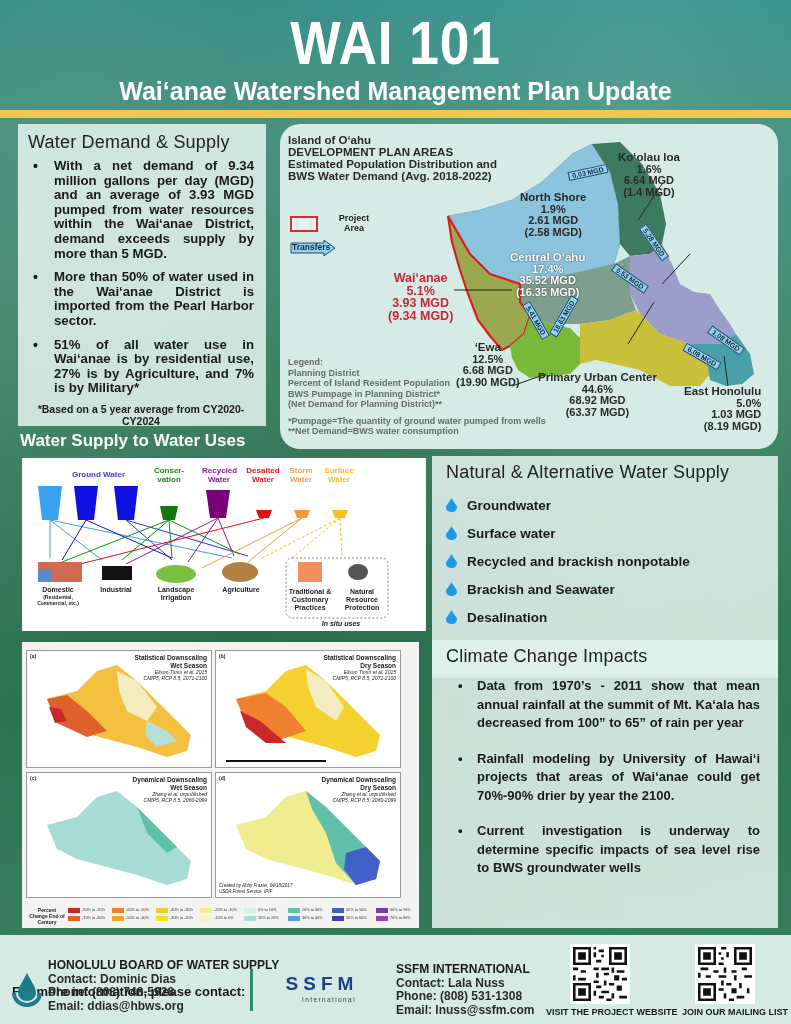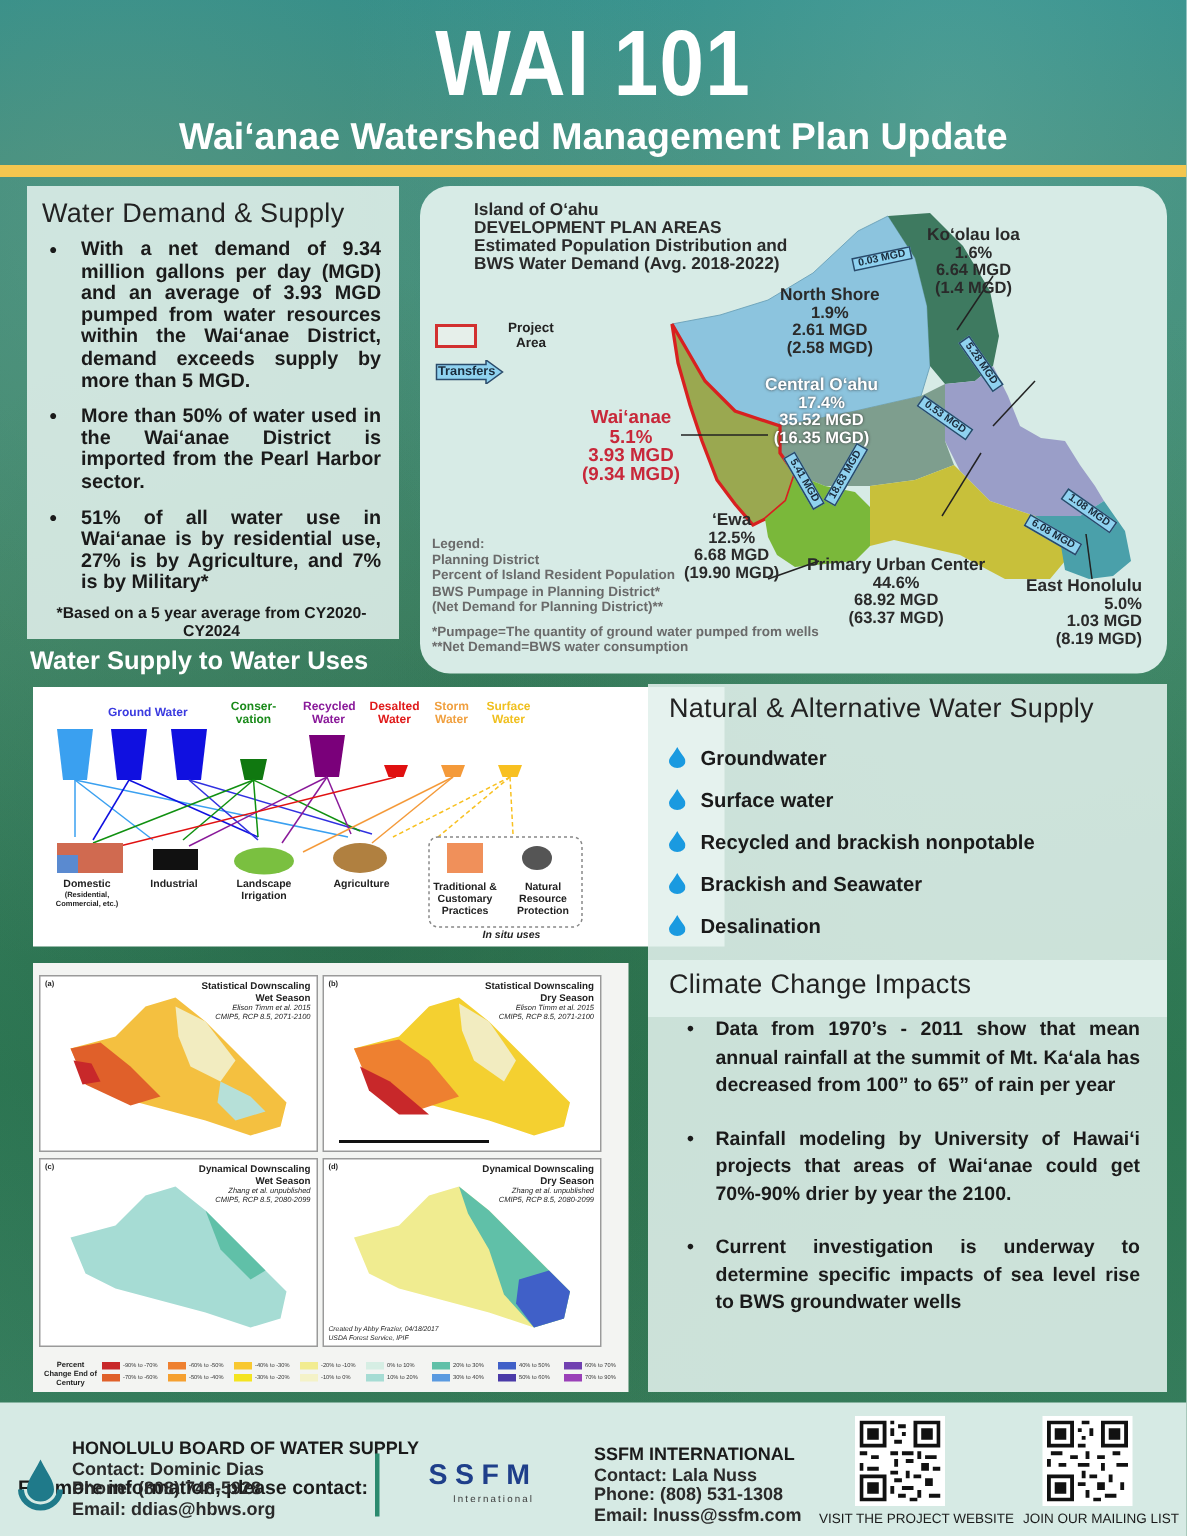--- a/index.html
+++ b/index.html
@@ -30,41 +30,41 @@
   .subtitle {
     position: absolute; left: 0; right: 0; top: 76px;
     font-weight: bold; font-size: 25px; color: #fff; line-height: 30px;
   }
   .gold-bar { position: absolute; left: 0; top: 110px; width: 791px; height: 8px; background: #f4c64f; }
 
   
   .panel { position: absolute; background: rgba(225, 240, 236, 0.88); }
   .panel-demand { left: 18px; top: 124px; width: 248px; height: 302px; padding: 8px 12px 0 10px; }
   .panel-map { left: 280px; top: 124px; width: 498px; height: 325px; border-radius: 20px; background: #d7ebe6; }
-  .panel-diagram { left: 22px; top: 458px; width: 461px; height: 173px; background: #ffffff; }
+  .panel-diagram { left: 22px; top: 458px; width: 404px; height: 173px; background: #ffffff; }
   .panel-alt { left: 432px; top: 456px; width: 346px; height: 222px; padding: 6px 14px; }
   .panel-climate-img { left: 22px; top: 642px; width: 397px; height: 286px; background: #f3f4f2; }
   .panel-climate { left: 432px; top: 640px; width: 346px; height: 288px; padding: 6px 14px; }
   .footer { position: absolute; left: 0; top: 935px; width: 791px; height: 89px; background: #d6eae4; }
 
   .panel-heading { font-size: 18px; font-weight: normal; color: #222; letter-spacing: 0.2px; }
   .panel-demand .panel-heading { margin-bottom: 6px; }
 
   ul.bullets { list-style: none; }
   ul.bullets li { position: relative; padding-left: 26px; font-weight: bold; font-size: 13.2px; line-height: 14.6px; text-align: justify; margin-bottom: 9px; color: #1a1a1a; }
   ul.bullets li::before { content: "•"; position: absolute; left: 5px; top: 0; font-size: 14px; }
   .footnote { font-size: 10.5px; font-weight: bold; text-align: center; margin-top: -2px; color: #1a1a1a; }
 
   .section-label {
     position: absolute; left: 20px; top: 431px; color: #fff;
     font-size: 17px; font-weight: bold;
   }
 
   
-  .map-title { position: absolute; left: 8px; top: 10px; font-size: 11.5px; line-height: 12px; font-weight: bold; color: #2a2a2a; margin-left: 28px; }
+  .map-title { position: absolute; left: 8px; top: 10px; font-size: 11.5px; line-height: 12px; font-weight: bold; color: #2a2a2a; }
   .map-legend-key { position: absolute; left: 8px; top: 89px; }
   .legend-project-box { position: absolute; left: 2px; top: 3px; width: 28px; height: 16px; border: 2px solid #d23030; background: #e6efea; }
   .legend-project-label { position: absolute; left: 46px; top: 0; font-size: 9px; font-weight: bold; line-height: 10px; text-align: center; color: #222; }
   .legend-transfer { position: absolute; left: 2px; top: 27px; width: 46px; height: 16px; }
   .legend-transfer-label { position: absolute; left: 4px; top: 3px; font-size: 8.5px; font-weight: bold; color: #1a2a3a; }
   .map-svg { position: absolute; left: 0; top: 0; }
   .district-label { position: absolute; text-align: center; font-weight: bold; font-size: 11px; line-height: 11.5px; color: #2a2a2a; white-space: nowrap; }
   .district-label.waianae { color: #c8283a; font-size: 12.5px; line-height: 12.5px; }
   .district-label .name { font-size: 11.5px; }
   .map-legend-text { position: absolute; left: 8px; top: 233px; font-family: "Liberation Sans Narrow", "Liberation Sans", sans-serif; font-size: 9px; line-height: 10.5px; font-weight: bold; color: #6a6a6a; }
@@ -98,21 +98,21 @@
   
   .contact-prompt { position: absolute; left: 12px; top: 5px; font-family: "Liberation Sans Narrow", "Liberation Sans", sans-serif; font-size: 13px; font-weight: bold; color: #1a1a1a; margin-top: 44px; }
   .contact-block { position: absolute; font-family: "Liberation Sans Narrow", "Liberation Sans", sans-serif; font-size: 12px; line-height: 13.5px; font-weight: bold; color: #2a2a2a; }
   .contact-block .org { color: #1a1a1a; }
   .hbws-logo { position: absolute; left: 10px; top: 36px; width: 34px; height: 38px; }
   .divider { position: absolute; left: 250px; top: 34px; width: 3px; height: 42px; background: #2b8a6e; }
   .ssfm-logo { position: absolute; left: 274px; top: 38px; width: 96px; height: 32px; }
   .ssfm-text { position: absolute; left: 0; top: 0; width: 96px; font-size: 19px; font-weight: bold; letter-spacing: 5px; color: #1f3f8a; text-align: center; }
   .ssfm-sub { position: absolute; left: 28px; top: 23px; font-size: 6.5px; letter-spacing: 1.4px; color: #3a3a3a; }
   .qr { position: absolute; width: 60px; height: 60px; background: #fff; padding: 3px; }
-  .qr-label { position: absolute; font-family: "Liberation Sans Narrow", "Liberation Sans", sans-serif; font-size: 9px; font-weight: normal; color: #1a1a1a; white-space: nowrap; }
+  .qr-label { position: absolute; font-family: "Liberation Sans Narrow", "Liberation Sans", sans-serif; font-size: 9px; font-weight: bold; color: #1a1a1a; white-space: nowrap; }
 </style>
 </head>
 <body>
 
 <div class="bg-texture"></div>
 
 <div class="header">
   <div class="title">WAI 101</div>
   <div class="subtitle">Wai‘anae Watershed Management Plan Update</div>
 </div>

